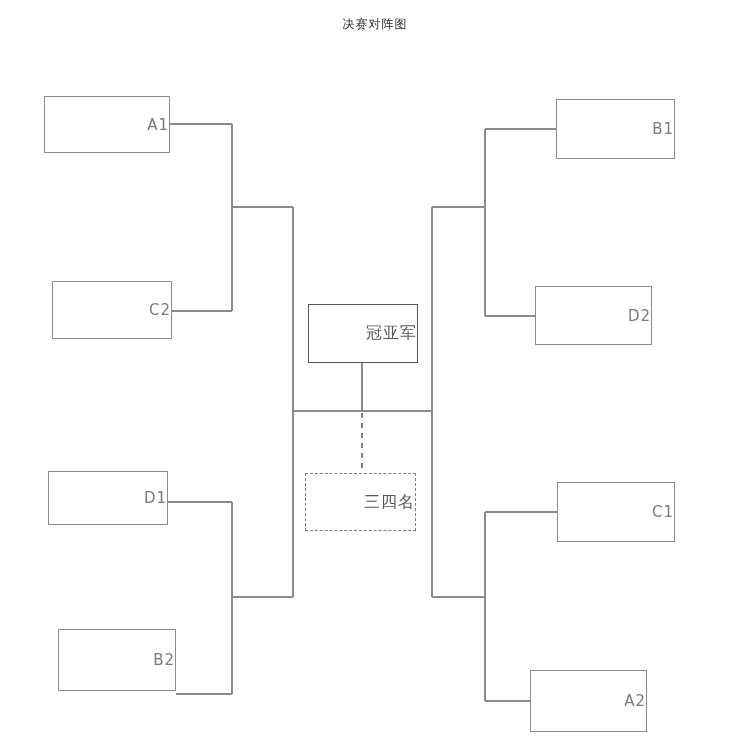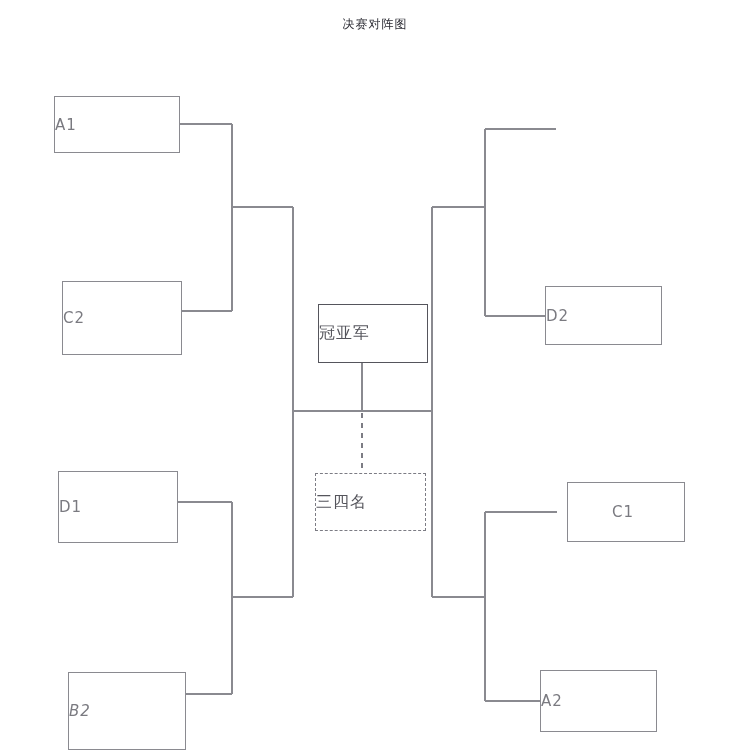--- a/index.html
+++ b/index.html
@@ -37,25 +37,24 @@
     width: 750px;
     height: 750px;
   }
   .node-box {
     position: absolute;
     box-sizing: border-box;
     background: #ffffff;
     border: 1.6px solid #8a8a90;
     display: flex;
     align-items: center;
-    justify-content: flex-start;
+    justify-content: flex-end;
     font-size: 15px;
     color: #7a7a80;
     letter-spacing: 1px;
-    margin-left: 10px;
   }
   .node-box.center-node {
     border: 1.6px solid #55555c;
     color: #55555c;
     font-size: 16px;
     z-index: 3;
   }
   .node-box.dashed-node {
     border: 1.7px dashed #7c7c84;
     color: #55555c;
@@ -105,32 +104,35 @@
 
     <g stroke="#7c7c84" stroke-width="2.2" fill="none" stroke-dasharray="5,5" shape-rendering="crispEdges">
       <path d="M362,413 V473"></path>
     </g>
   </svg>
 
   <div class="node-box" style="left:44px; top:96px; width:126px; height:57px;">
     <span>A1</span>
   </div>
 
-  <div class="node-box" style="left:52px; top:281px; width:120px; height:74px;">
+  <div class="node-box" style="left:52px; top:281px; width:120px; height:58px;">
     <span>C2</span>
   </div>
 
-  <div class="node-box" style="left:48px; top:471px; width:120px; height:72px;">
+  <div class="node-box" style="left:48px; top:471px; width:120px; height:54px;">
     <span>D1</span>
   </div>
 
-  <div class="node-box" style="left:58px; top:672px; width:118px; height:78px;font-style:italic;">
+  <div class="node-box" style="left:58px; top:629px; width:118px; height:62px;">
     <span>B2</span>
   </div>
 
+  <div class="node-box" style="left:556px; top:99px; width:119px; height:60px;">
+    <span>B1</span>
+  </div>
 
   <div class="node-box" style="left:535px; top:286px; width:117px; height:59px;">
     <span>D2</span>
   </div>
 
   <div class="node-box" style="left:557px; top:482px; width:118px; height:60px;padding-left:44px;">
     <span>C1</span>
   </div>
 
   <div class="node-box" style="left:530px; top:670px; width:117px; height:62px;">

